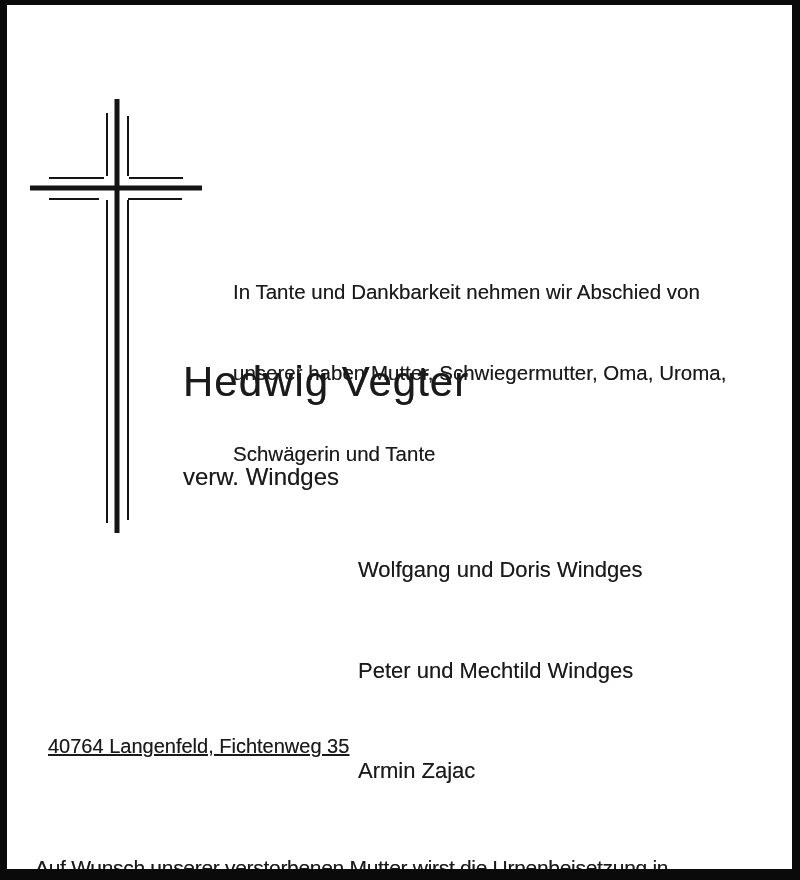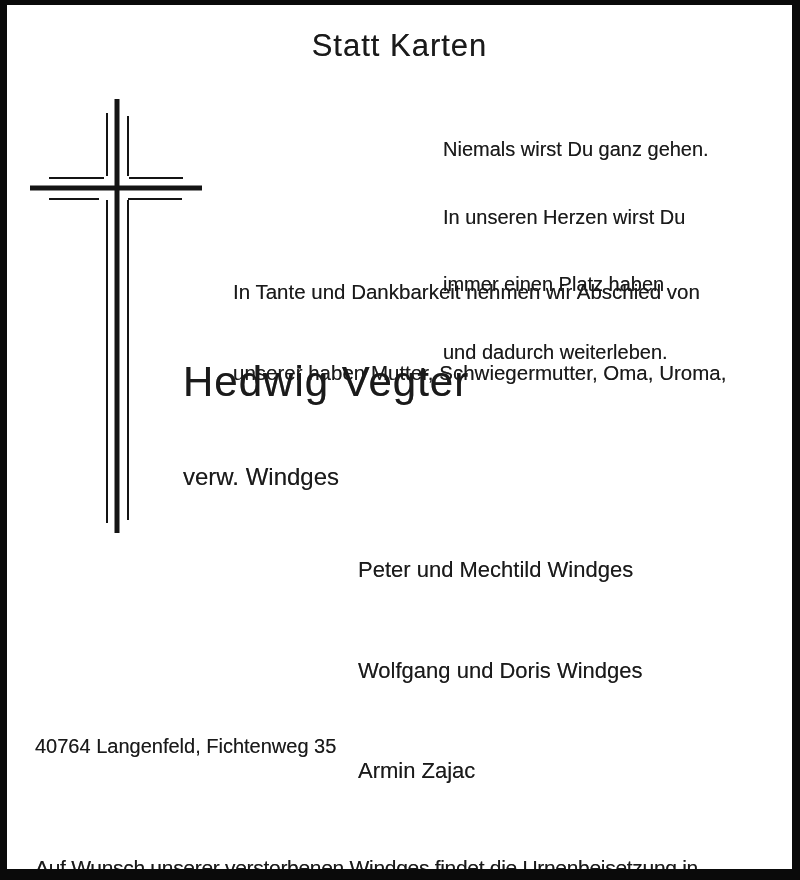--- a/index.html
+++ b/index.html
@@ -22,21 +22,21 @@
     font-size:31px;letter-spacing:1px;
   }
   .poem{left:436px;top:88px;font-size:20px;line-height:22.5px;}
   .intro{left:226px;top:219px;font-size:20.5px;line-height:27px;}
   .name-block{left:176px;top:318px;width:600px;}
   .deceased-name{font-size:42px;letter-spacing:1px;line-height:46px;}
   .maiden{font-size:24px;margin-top:22px;}
   .dates{font-size:20px;margin-top:4px;}
   .dates .sep{display:inline-block;width:52px;}
   .mourners{left:351px;top:481px;font-size:22px;line-height:33.5px;}
-  .address{left:28px;top:730px;font-size:20px;}
+  .address{left:41px;top:730px;font-size:20px;text-decoration:underline;}
   .closing{left:28px;top:794px;font-size:21px;line-height:27.5px;letter-spacing:-0.3px;}
   .cross{position:absolute;left:13px;top:85px;}
 </style>
 </head>
 <body>
 
 <div class="page">
 
   <svg class="cross" width="200" height="460" viewBox="0 0 200 460" aria-hidden="true">
     <g stroke="#141414" fill="none">
@@ -45,48 +45,42 @@
       <path d="M10 98 H182" stroke-width="5"></path>
 
       <path d="M87 23 V86 M87 110 V433" stroke-width="2"></path>
       <path d="M108 26 V86 M108 110 V430" stroke-width="2"></path>
 
       <path d="M29 88 H84 M109 88 H163" stroke-width="2"></path>
       <path d="M29 109 H79 M108 109 H162" stroke-width="2"></path>
     </g>
   </svg>
 
-  <div class="txt header">Statt Karten</div>
 
-  <div class="txt poem">
-    <div>Niemals wirst Du ganz gehen.</div>
-    <div>In unseren Herzen wirst Du</div>
-    <div>immer einen Platz haben</div>
-    <div>und dadurch weiterleben.</div>
-  </div>
 
   <div class="txt intro">
     <div>In Tante und Dankbarkeit nehmen wir Abschied von</div>
     <div>unserer haben Mutter, Schwiegermutter, Oma, Uroma,</div>
+    <div>Schwägerin und Tante</div>
   </div>
 
   <div class="txt name-block">
     <div class="deceased-name">Hedwig Vegter</div>
     <div class="maiden">verw. Windges</div>
   </div>
 
   <div class="txt mourners">
+    <div>Wolfgang und Doris Windges</div>
     <div>Peter und Mechtild Windges</div>
-    <div>Wolfgang und Doris Windges</div>
     <div>Armin Zajac</div>
     
     
     
   </div>
 
   <div class="txt address">40764 Langenfeld, Fichtenweg 35</div>
 
   <div class="txt closing">
-    <div>Auf Wunsch unserer verstorbenen Windges findet die Urnenbeisetzung in</div>
+    <div>Auf Wunsch unserer verstorbenen Mutter wirst die Urnenbeisetzung in</div>
     
   </div>
 
 </div>
 
 </body></html>

